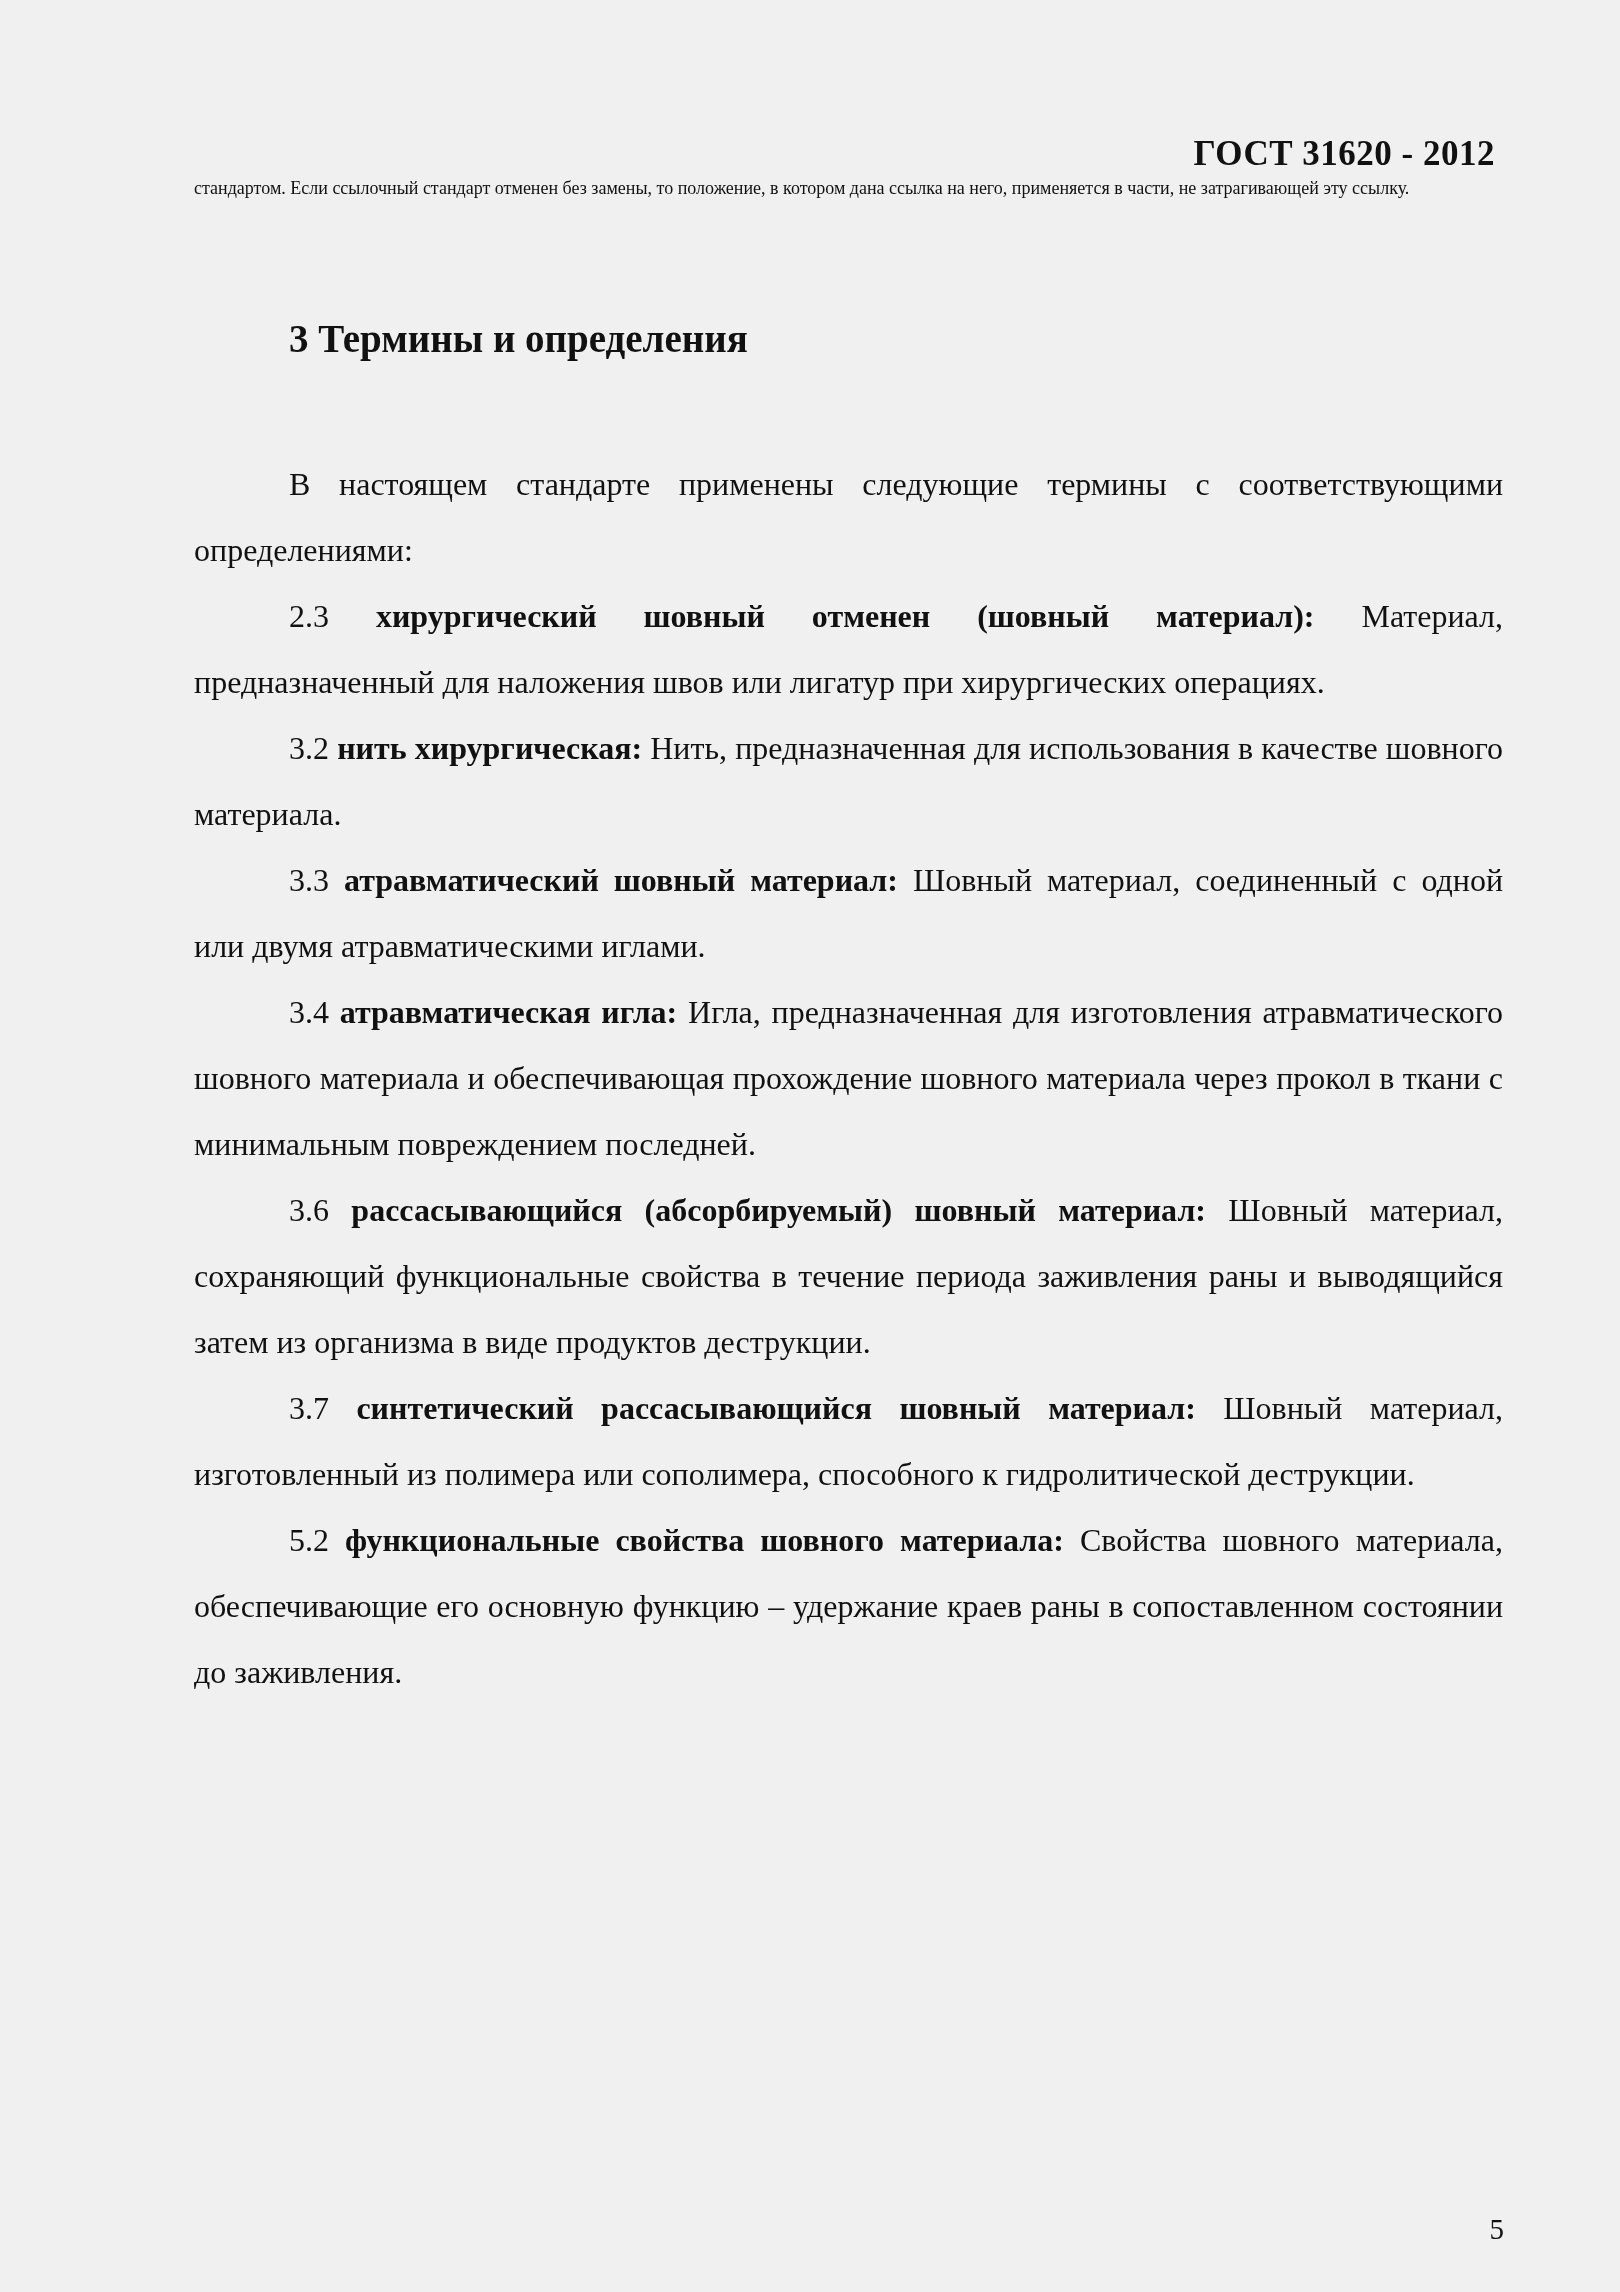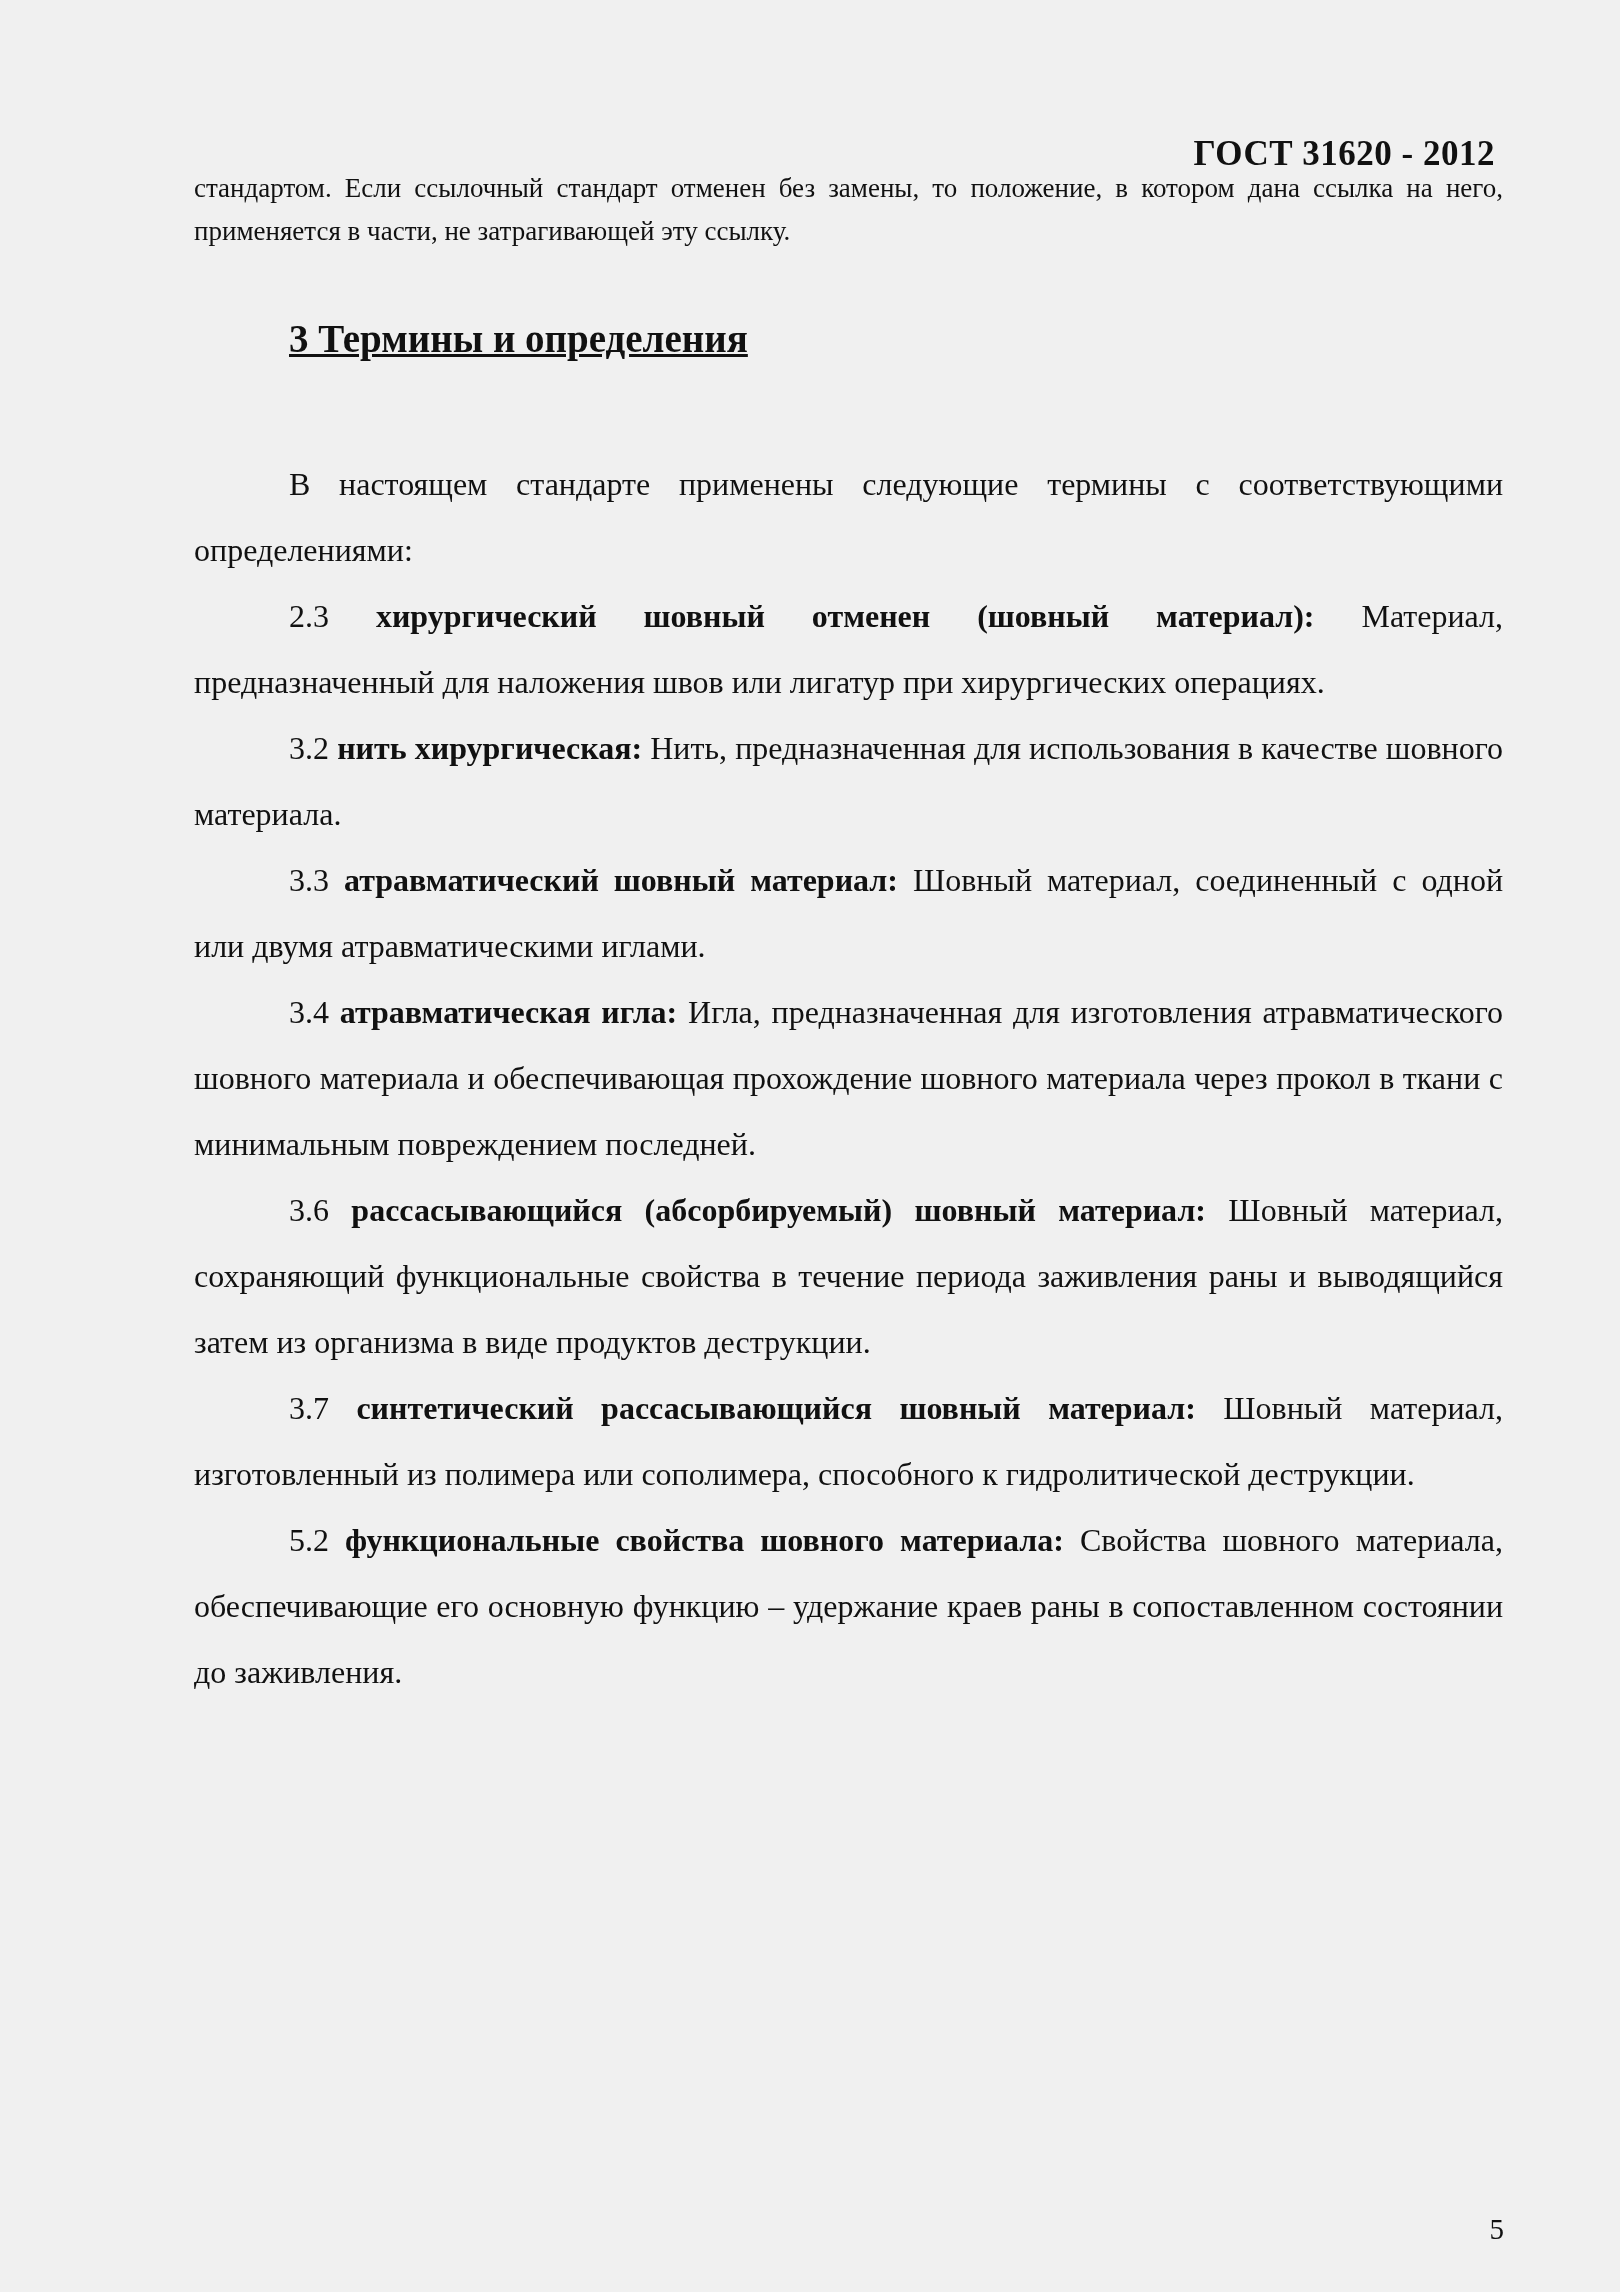--- a/index.html
+++ b/index.html
@@ -24,33 +24,32 @@
       letter-spacing: 0.5px;
       margin-top: 40px;
     }
     .content {
       position: absolute;
       left: 194px;
       width: 1309px;
     }
     .intro {
       top: 167px;
-      font-size: 27px;
+      font-size: 18px;
       line-height: 43px;
       text-align: justify;
       text-align-last: left;
     }
     .section-title {
       position: absolute;
       left: 289px;
       top: 316px;
       font-size: 39px;
       font-weight: bold;
       margin: 0;
-      text-decoration: underline;
     }
     .body {
       top: 451px;
       font-size: 32px;
       line-height: 66px;
     }
     .para {
       margin: 0;
       text-indent: 95px;
       text-align: justify;

